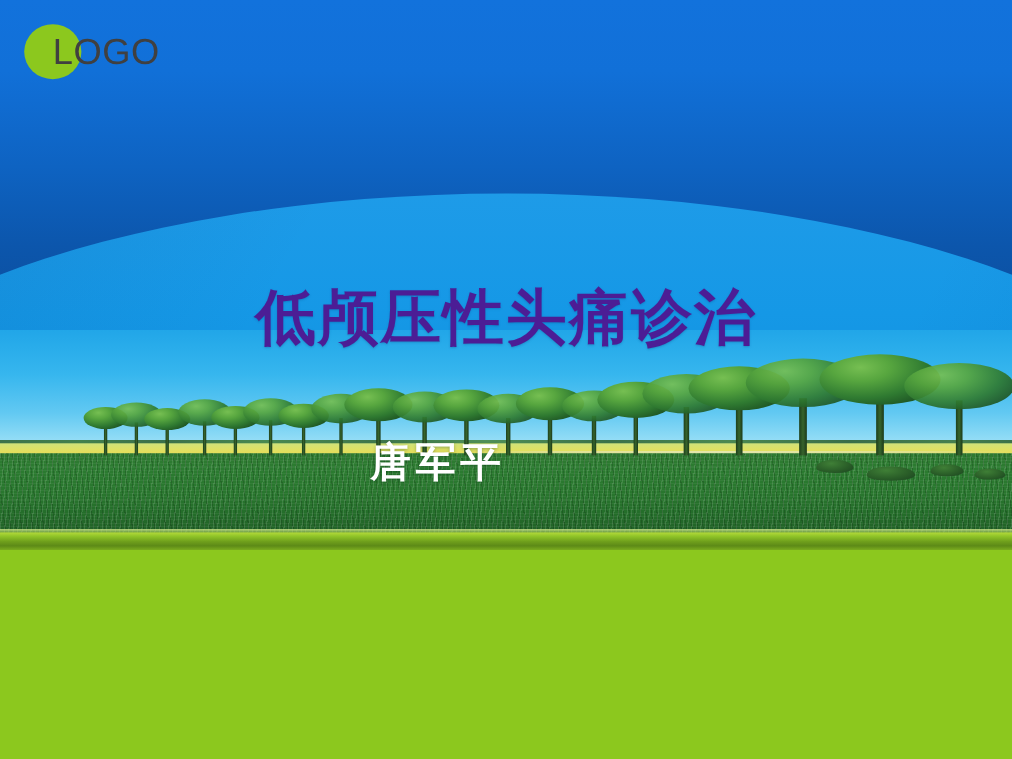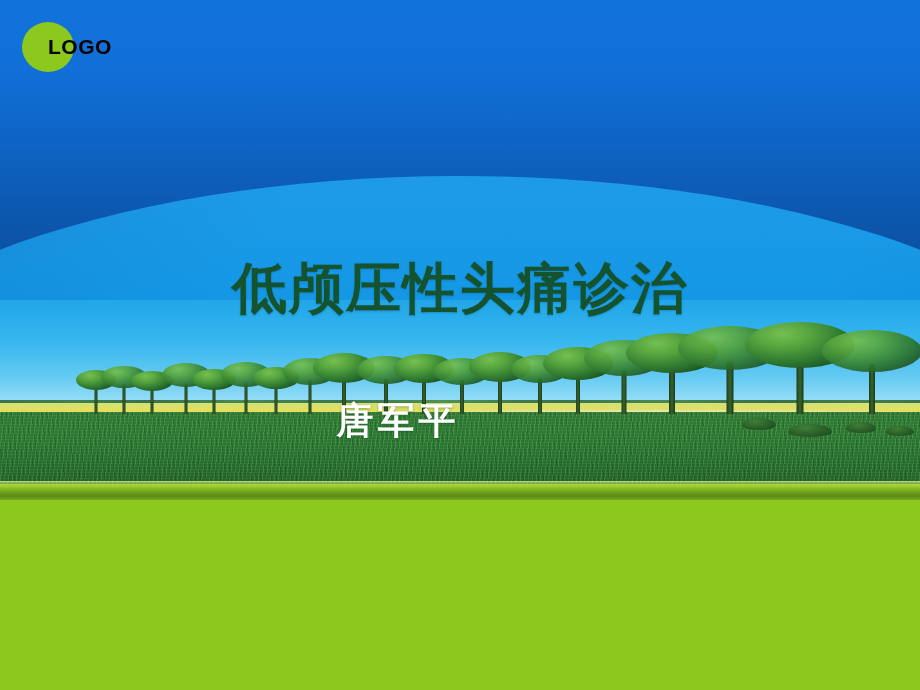--- a/index.html
+++ b/index.html
@@ -227,36 +227,36 @@
     top: 0;
     width: 52px;
     height: 50px;
     border-radius: 50%;
     background: #8CC81E;
   }
   .logo-text {
     position: absolute;
     left: 26px;
     top: 6px;
-    color: #000000;
-    font-size: 21px;
-    font-weight: bold;
+    color: #404040;
+    font-size: 33px;
+    font-weight: normal;
     letter-spacing: .5px;
     line-height: 38px;
     white-space: nowrap;
   }
 
   
   .slide-title {
     position: absolute;
     left: 0;
     top: 255px;
     width: 920px;
     text-align: center;
-    color: #14532d;
+    color: #4c1d95;
     font-size: 55px;
     font-weight: bold;
     letter-spacing: 2px;
     line-height: 66px;
     white-space: nowrap;
     text-shadow: 0 1px 2px rgba(0,60,120,.28);
   }
   .slide-subtitle {
     position: absolute;
     left: 0;

